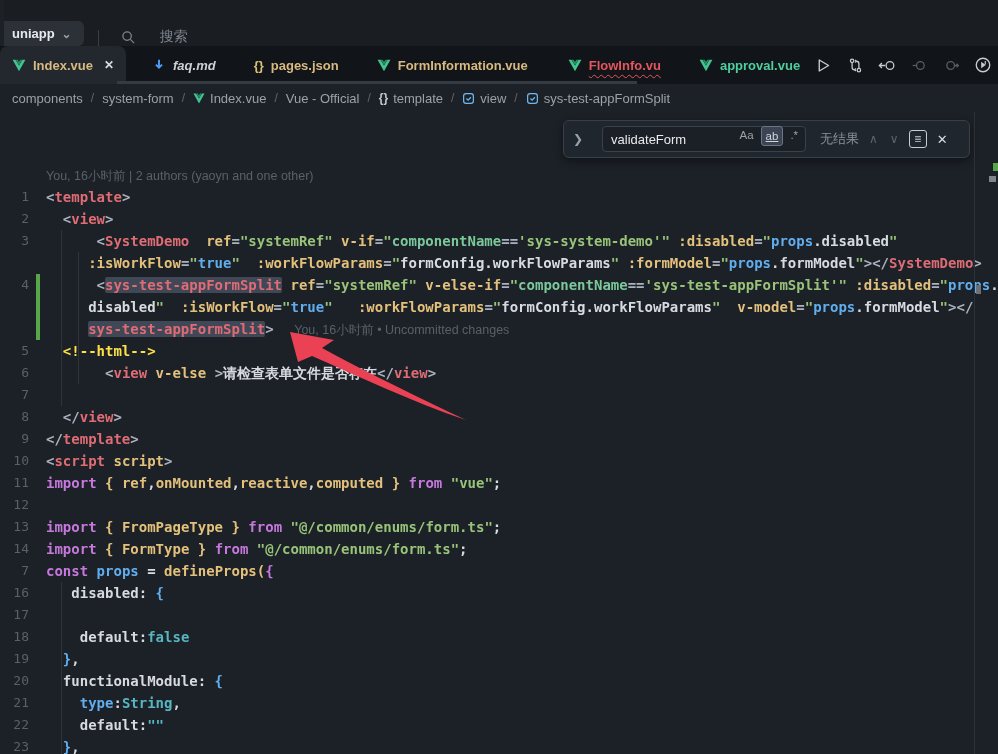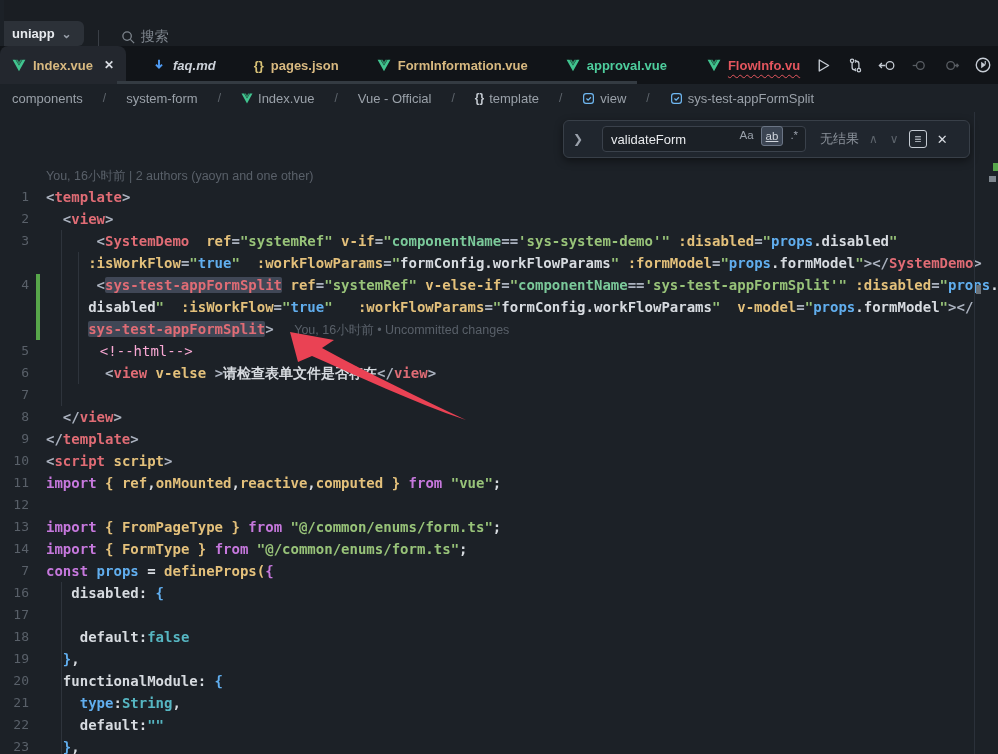--- a/index.html
+++ b/index.html
@@ -7,21 +7,21 @@
     font-family:"Liberation Sans", sans-serif; }
 
   
   .titlebar { position:absolute; top:0; left:4px; width:998px; height:46px;
     background:#1a1e23; display:flex; align-items:flex-end; }
   .project-btn { display:flex; align-items:center; gap:7px; background:#2c3138;
     border-radius:0 6px 6px 0; padding:5px 12px 5px 8px; margin-right:14px;
     color:#e6e9ed; font-size:13px; font-weight:bold; }
   .project-btn .chev { color:#9aa1ab; font-size:12px; line-height:8px; }
   .tb-divider { width:1px; height:16px; background:#3a3f46; margin-right:22px; }
-  .tb-search { display:flex; align-items:center; gap:5px; color:#7d848c; font-size:14px; }
+  .tb-search { display:flex; align-items:center; gap:24px; color:#7d848c; font-size:14px; }
 
   
   .tabbar { position:absolute; top:46px; left:0; width:998px; height:38px;
     background:#111418; display:flex; align-items:stretch; }
   .tab { display:flex; align-items:center; gap:7px; padding:0 12px; font-size:13px;
     font-weight:600; color:#b9bfc7; position:relative; }
   .tab.active { background:#23272e; border-radius:8px 8px 0 0; }
   .tlabel.c-mod { color:#d8b980; }
   .tlabel.c-ital { font-style:italic; color:#ccd1d8; }
   .tlabel.c-add { color:#4ece9d; }
@@ -30,21 +30,21 @@
   .ticon { display:flex; align-items:center; }
   .json-icon { color:#d9c377; font-weight:bold; font-size:13px; }
   .tab-scrollbar { position:absolute; left:117px; bottom:0; width:520px; height:3px;
     background:#343b42; }
   .tab-actions { margin-left:auto; display:flex; align-items:center; gap:10px; padding-right:10px; }
   .act { display:flex; align-items:center; justify-content:center; width:22px; height:22px; }
   .act.dim { opacity:.4; }
 
   
   .breadcrumb { position:absolute; top:84px; left:0; width:997px; height:28px;
-    display:flex; align-items:center; gap:20px; padding-left:12px;
+    display:flex; align-items:center; gap:8px; padding-left:12px;
     color:#9aa1a9; font-size:13px; background:#1c2127; }
   .bc-sep { color:#5f666d; font-size:12px; }
   .bc-item { display:flex; align-items:center; gap:5px; }
   .bc-braces { color:#c3c9d0; font-weight:bold; font-size:12px; }
 
   
   .editor { position:absolute; top:112px; left:0; width:998px; height:642px;
     background:#1c2127; }
   .code { position:absolute; top:52px; left:0; width:974px;
     font-family:"DejaVu Sans Mono","Liberation Mono",monospace; font-size:14px; font-weight:bold; }
@@ -53,21 +53,21 @@
     color:#596069; font-weight:normal; font-size:13px; line-height:22px;
     font-family:"DejaVu Sans Mono",monospace; }
   .row.mod::before { content:""; position:absolute; left:36px; top:0; width:4px; height:22px;
     background:#57a64a; }
   .content { white-space:pre; line-height:22px; }
   .row.dim .content { opacity:.45; }
   .pun { color:#abb2bf; } .tag { color:#e06c75; }
   .taghl { color:#e06c75; background:#404756; border-radius:2px; }
   .attr { color:#e3c07b; } .str { color:#98c379; } .green { color:#7bc99a; }
   .blue { color:#61aeee; } .cyan { color:#56b6c2; } .kw { color:#c678dd; }
-  .white { color:#d7dbe0; } .cmt { color:#f9a8d4; font-weight:normal;margin-left:37px; }
+  .white { color:#d7dbe0; } .cmt { color:#fde047; font-weight:bold; }
   .pln { color:#d7dbe0; }
   .blame { color:#596069; font-family:"Liberation Sans",sans-serif; font-size:12.5px; font-weight:normal; }
   .guide { position:absolute; width:1px; background:#2e343c; }
 
   
   .find { position:absolute; top:8px; left:563px; width:407px; height:38px;
     background:#20262e; border:1px solid #383f48; border-radius:6px;
     box-shadow:0 3px 8px rgba(0,0,0,.45); display:flex; align-items:center; gap:8px;
     padding:0 8px 0 6px; }
   .find-chev { color:#9aa1ab; font-size:12px; padding:0 3px; }
@@ -136,37 +136,37 @@
   </div>
   <div class="tab" style="margin-left:14px">
     <span class="ticon">
         <svg width="14" height="13" viewBox="0 0 24 22">
           <path d="M1 1h5l6 10L18 1h5L12 21z" fill="#41c48f"></path>
           <path d="M6.5 1h3.2L12 5l2.3-4h3.2L12 10.5z" fill="#2e8f68"></path>
         </svg>
       </span>
     <span class="tlabel c-mod">FormInformation.vue</span>
   </div>
-  <div class="tab" style="margin-left:14px">
+  <div class="tab" style="margin-left:16px">
     <span class="ticon">
         <svg width="14" height="13" viewBox="0 0 24 22">
           <path d="M1 1h5l6 10L18 1h5L12 21z" fill="#41c48f"></path>
           <path d="M6.5 1h3.2L12 5l2.3-4h3.2L12 10.5z" fill="#2e8f68"></path>
         </svg>
       </span>
-    <span class="tlabel c-add">approval.vue</span>
-  </div>
-  <div class="tab" style="margin-left:16px">
+    <span class="tlabel c-err">FlowInfo.vu</span>
+  </div>
+  <div class="tab" style="margin-left:14px">
     <span class="ticon">
         <svg width="14" height="13" viewBox="0 0 24 22">
           <path d="M1 1h5l6 10L18 1h5L12 21z" fill="#41c48f"></path>
           <path d="M6.5 1h3.2L12 5l2.3-4h3.2L12 10.5z" fill="#2e8f68"></path>
         </svg>
       </span>
-    <span class="tlabel c-err">FlowInfo.vu</span>
+    <span class="tlabel c-add">approval.vue</span>
   </div>
 
   <div class="tab-actions">
     <span class="act">
         <svg width="17" height="17" viewBox="0 0 20 20">
           <path d="M5 3.5L16 10L5 16.5z" fill="none" stroke="#c6ccd4" stroke-width="1.6" stroke-linejoin="round"></path>
         </svg>
       </span>
     <span class="act">
         <svg width="17" height="17" viewBox="0 0 20 20" fill="none" stroke="#c6ccd4" stroke-width="1.5">

